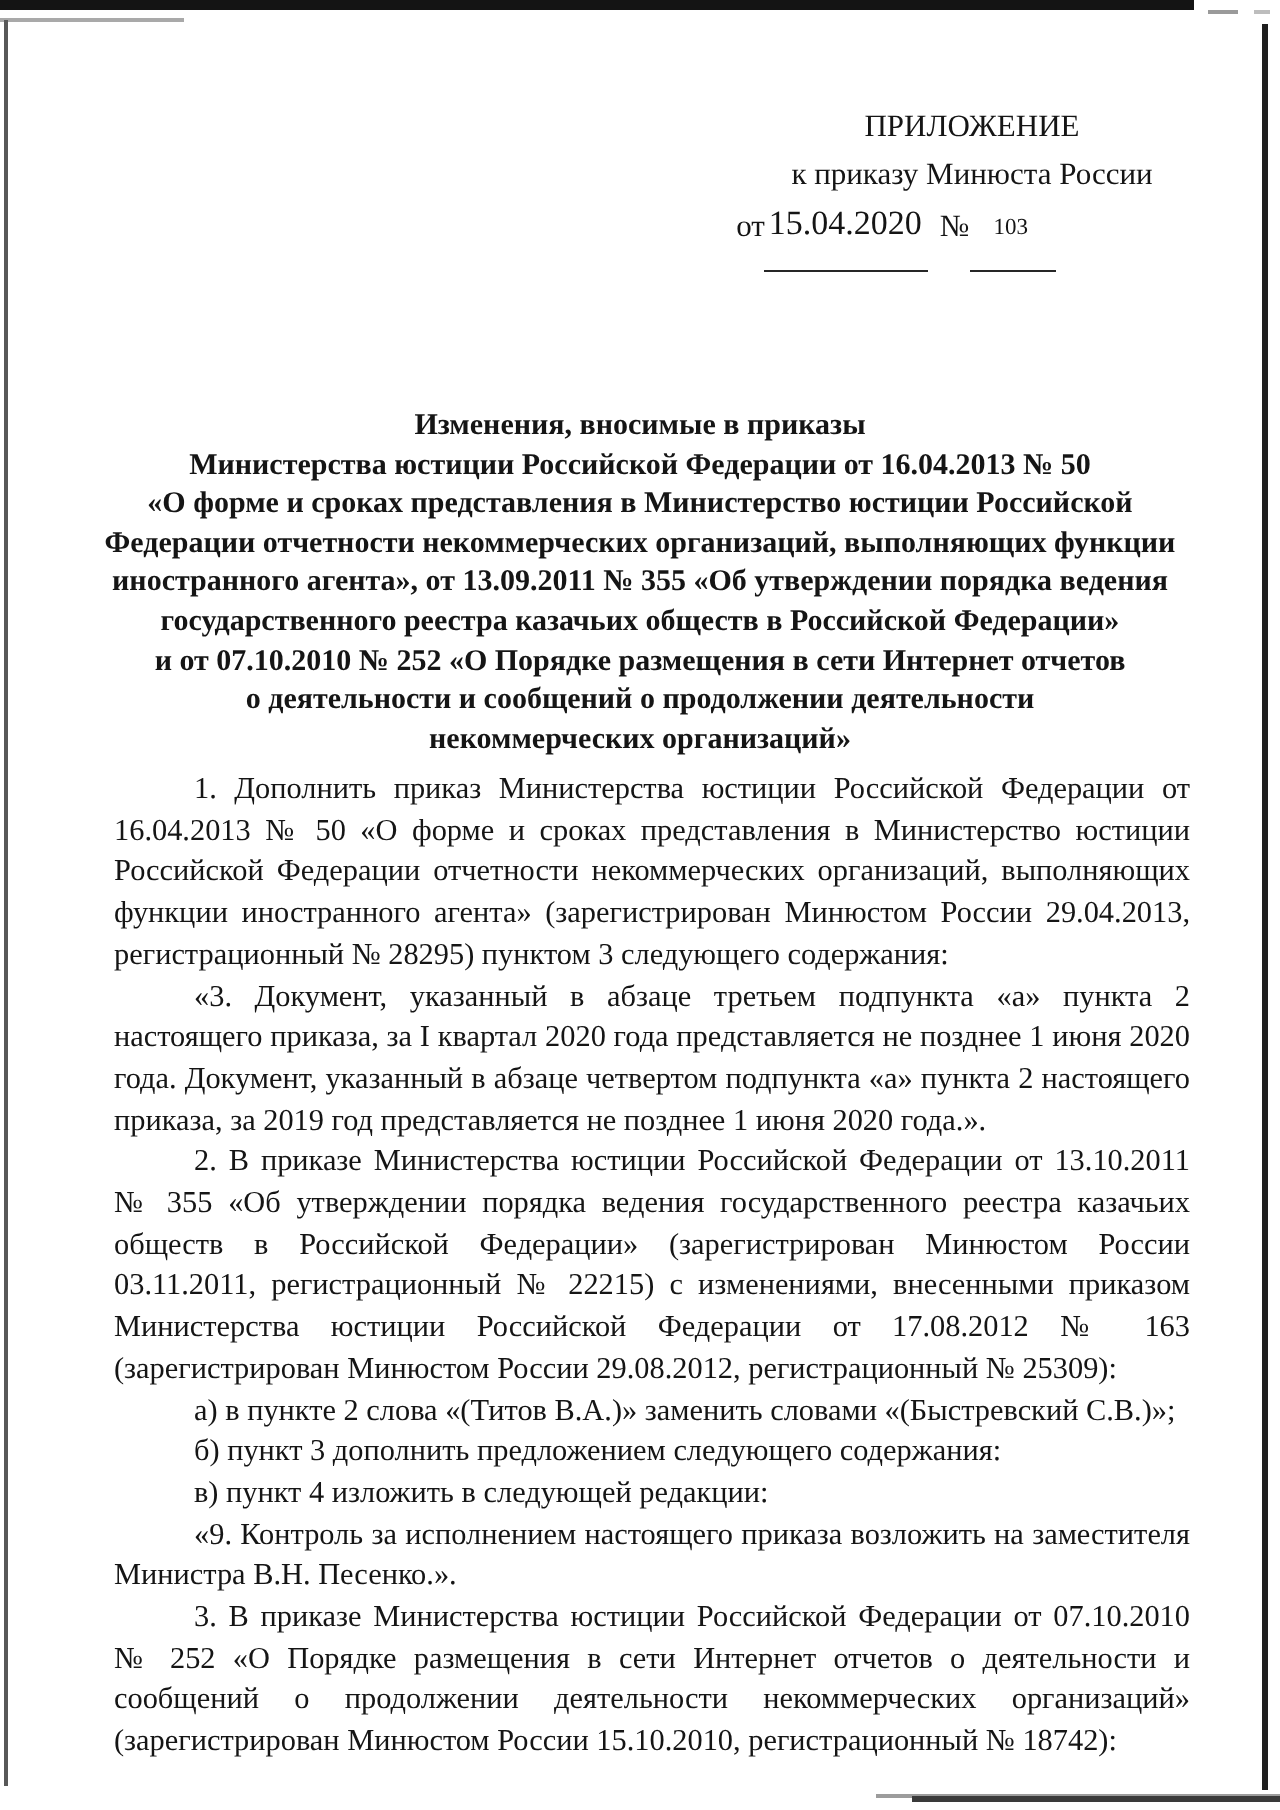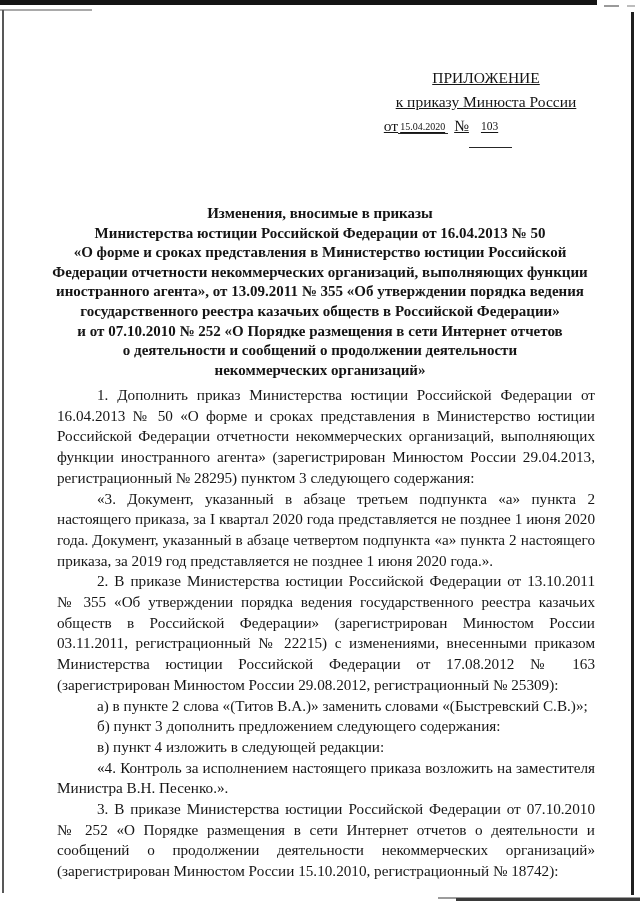--- a/index.html
+++ b/index.html
@@ -21,32 +21,31 @@
   .b-top-sub { left: 0;   top: 9px; width: 92px;  height: 2px; background: #a9a9a9; }
   .b-top-d1  { left: 604px; top: 5px; width: 15px; height: 2px; background: #9a9a9a; }
   .b-top-d2  { left: 627px; top: 5px; width: 8px;  height: 2px; background: #bdbdbd; }
   .b-left    { left: 2px; top: 10px; width: 2px;  height: 883px; background: #585858; }
   .b-right   { left: 631px; top: 12px; width: 3px; height: 883px; background: #1f1f1f; }
   .b-bot-1   { left: 438px; top: 897px; width: 202px; height: 2px; background: #9c9c9c; }
   .b-bot-2   { left: 456px; top: 898px; width: 184px; height: 3px; background: #3a3a3a; }
 
   .stamp {
     position: absolute;
-    top: 66px; left: 358px; width: 256px;
+    top: 52px; left: 358px; width: 256px;
     text-align: center;
     font-size: 15.5px;
     line-height: 24px;
     white-space: nowrap;
-    text-decoration: underline;
   }
   .stamp-line3 { transform: translateX(-38px); }
   .u { border-bottom: 1px solid #262626; }
   .stamp-date {
-    font-size: 10px;
-    padding: 0 3px 1px 2px;
+    font-size: 17px;
+    padding: 0 3px 14px 2px;
     vertical-align: 1px;
   }
   .stamp-num {
     font-size: 11.5px;
     padding: 0 14px 15px 12px;
     vertical-align: 1px;
   }
   .stamp-no { margin-left: 6px; }
 
   .doc-title {
@@ -104,17 +103,17 @@
     <div>некоммерческих организаций»</div>
   </div>
 
   <div class="doc-body">
     <p>1. Дополнить приказ Министерства юстиции Российской Федерации от 16.04.2013 № 50 «О форме и сроках представления в Министерство юстиции Российской Федерации отчетности некоммерческих организаций, выполняющих функции иностранного агента» (зарегистрирован Минюстом России 29.04.2013, регистрационный № 28295) пунктом 3 следующего содержания:</p>
     <p>«3. Документ, указанный в абзаце третьем подпункта «а» пункта 2 настоящего приказа, за I квартал 2020 года представляется не позднее 1 июня 2020 года. Документ, указанный в абзаце четвертом подпункта «а» пункта 2 настоящего приказа, за 2019 год представляется не позднее 1 июня 2020 года.».</p>
     <p>2. В приказе Министерства юстиции Российской Федерации от 13.10.2011 № 355 «Об утверждении порядка ведения государственного реестра казачьих обществ в Российской Федерации» (зарегистрирован Минюстом России 03.11.2011, регистрационный № 22215) с изменениями, внесенными приказом Министерства юстиции Российской Федерации от 17.08.2012 № 163 (зарегистрирован Минюстом России 29.08.2012, регистрационный № 25309):</p>
     <p>а) в пункте 2 слова «(Титов В.А.)» заменить словами «(Быстревский С.В.)»;</p>
     <p>б) пункт 3 дополнить предложением следующего содержания:</p>
     <p>в) пункт 4 изложить в следующей редакции:</p>
-    <p>«4. Контроль за исполнением настоящего приказа возложить на заместителя Министра В.Н. Песенко.».</p>
+    <p>«9. Контроль за исполнением настоящего приказа возложить на заместителя Министра В.Н. Песенко.».</p>
     <p>3. В приказе Министерства юстиции Российской Федерации от 07.10.2010 № 252 «О Порядке размещения в сети Интернет отчетов о деятельности и сообщений о продолжении деятельности некоммерческих организаций» (зарегистрирован Минюстом России 15.10.2010, регистрационный № 18742):</p>
   </div>
 
 </div>
 
 </body></html>

